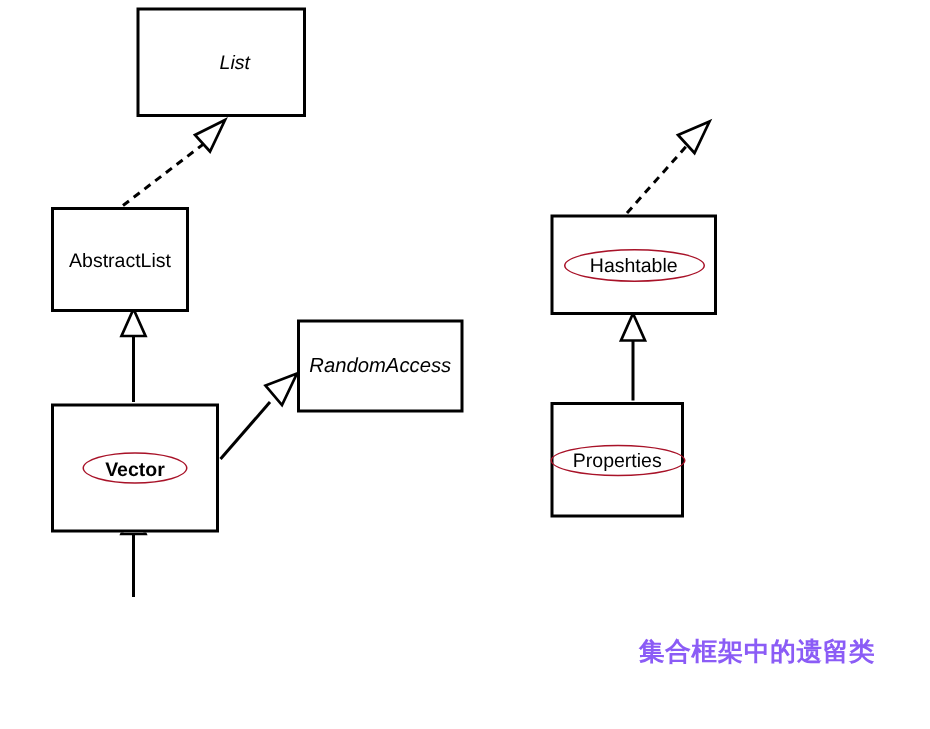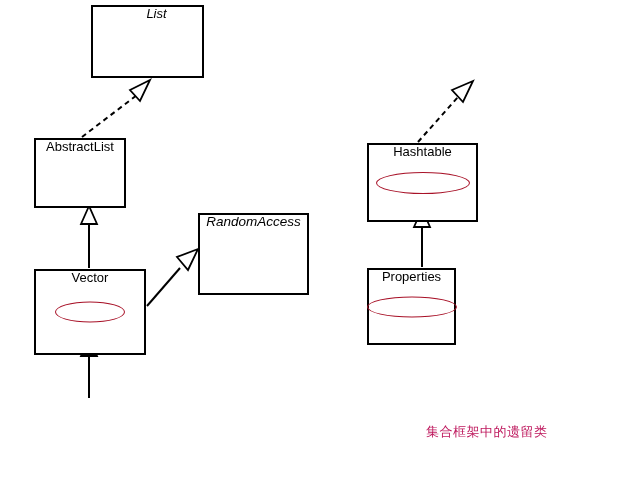--- a/index.html
+++ b/index.html
@@ -24,20 +24,21 @@
     width: 620px;
     height: 486px;
     pointer-events: none;
   }
   .uml-box {
     position: absolute;
     box-sizing: border-box;
     background: #ffffff;
     border: 2px solid #000000;
     display: flex;
+    align-items: center;
     justify-content: center;
   }
   .box-label {
     position: relative;
     font-size: 13px;
     color: #000000;
     line-height: 1;
     white-space: nowrap;
     z-index: 2;
   }
@@ -49,33 +50,34 @@
     left: 50%;
     top: 50%;
     border: 1.3px solid #a81228;
     border-radius: 50%;
     transform: translate(-50%, -50%);
     z-index: 1;
     pointer-events: none;
   }
   .caption {
     position: absolute;
-    font-size: 13px;
-    color: #be185d;
+    font-size: 17px;
+    color: #8b5cf6;
     white-space: nowrap;
     letter-spacing: 0.5px;
+    font-weight: bold;
   }
   
   #box-list        { left: 91px;  top: 5px;   width: 113px; height: 73px; }
   #box-abstractlist{ left: 34px;  top: 138px; width: 92px; height: 70px; }
-  #box-vector      { left: 34px;  top: 269px; width: 112px; height: 86px; }
+  #box-vector      { left: 34px;  top: 269px; width: 112px; height: 86px; font-weight: bold; }
   #box-stack       { left: 34px;  top: 399px; width: 112px; height: 75px; }
-  #box-randomaccess{ left: 198px; top: 213px; width: 111px; height: 82px; }
+  #box-randomaccess{ left: 198px; top: 213px; width: 111px; height: 62px; }
   #box-map         { left: 420px; top: 5px;   width: 110px; height: 73px; }
-  #box-hashtable   { left: 367px; top: 143px; width: 111px; height: 79px; }
+  #box-hashtable   { left: 367px; top: 143px; width: 111px; height: 67px; }
   #box-properties  { left: 367px; top: 268px; width: 89px; height: 77px; }
 
   #box-list .box-label        { transform: translateX(9px); }
   #box-map .box-label         { transform: translateX(4px); }
   #box-randomaccess .box-label{ font-size: 13.5px; }
 
   #ellipse-vector     { width: 68px;  height: 19px; }
   #ellipse-stack      { width: 62px;  height: 20px; }
   #ellipse-hashtable  { width: 92px;  height: 20px; }
   #ellipse-properties { width: 88px;  height: 19px; }

